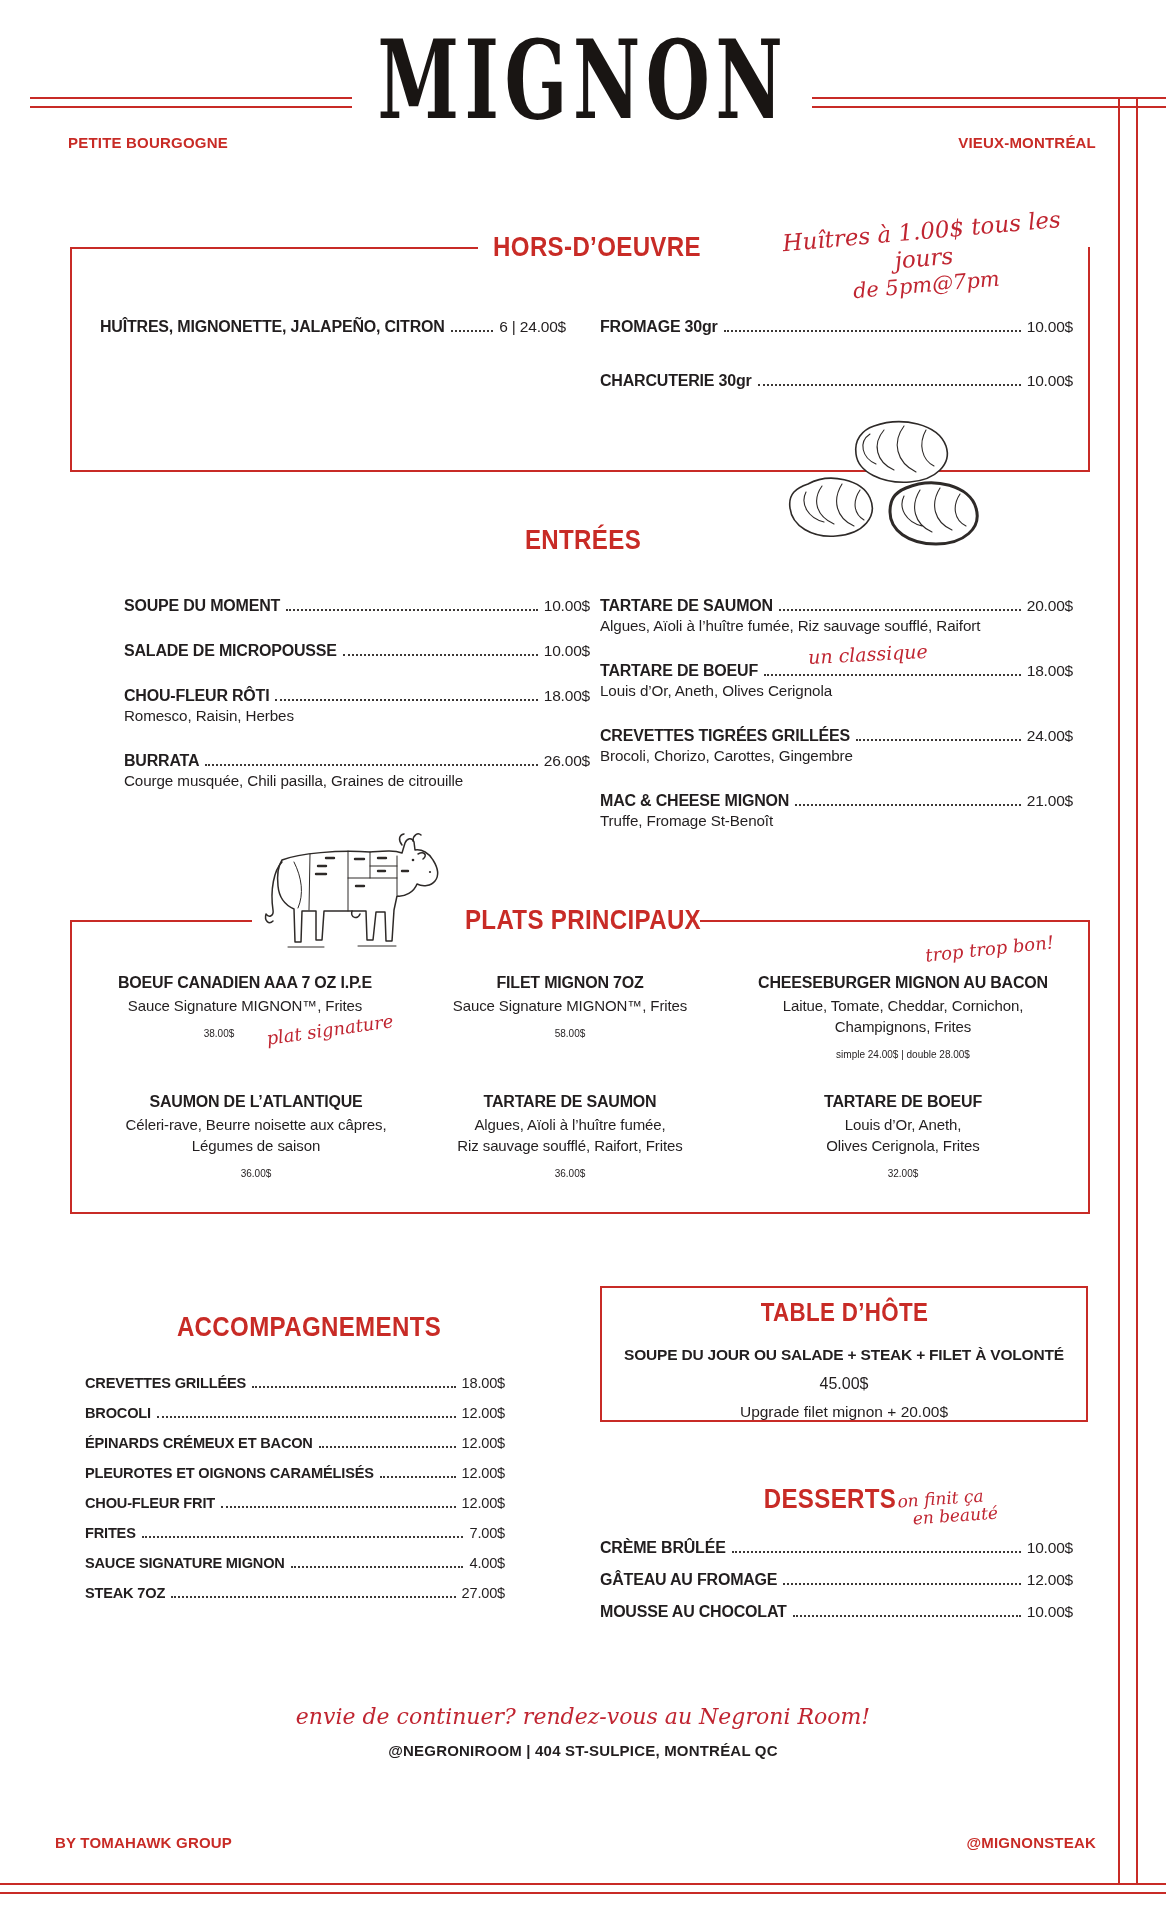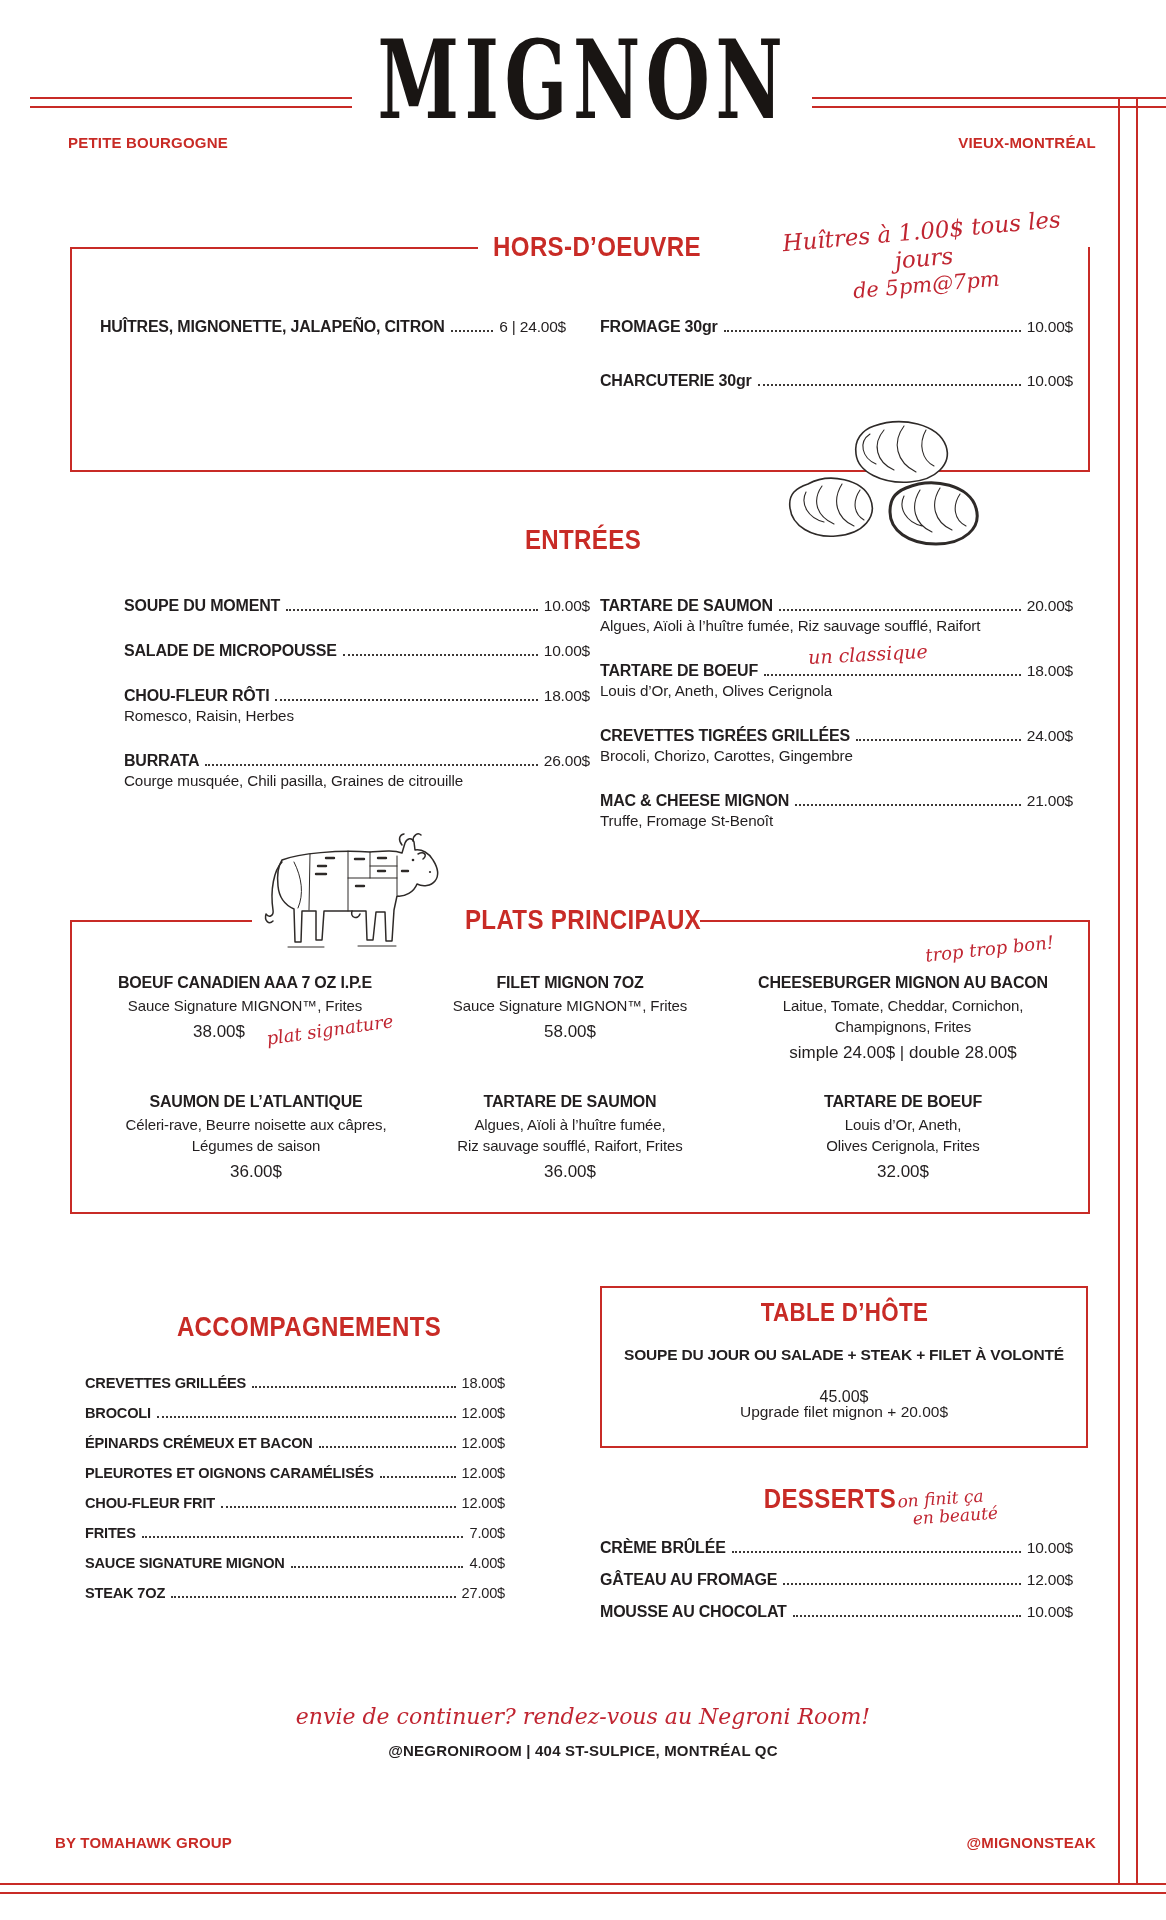--- a/index.html
+++ b/index.html
@@ -34,29 +34,29 @@
   .script{font-family:"DejaVu Serif",serif;font-style:italic;color:var(--script-red);}
   .note-hors{position:absolute;left:756px;top:218px;width:336px;text-align:center;transform:rotate(-5deg);font-size:23px;line-height:27px;}
   .note-hors .l2{font-size:21px;}
   .note-desserts{position:absolute;left:898px;top:1489px;font-size:17px;line-height:18px;transform:rotate(-4deg);white-space:nowrap;}
   .footer-script{position:absolute;left:583px;top:1704px;transform:translateX(-50%);font-size:22px;white-space:nowrap;}
   
   .cell{position:absolute;text-align:center;}
   .cname{font-weight:bold;font-size:16px;line-height:24px;letter-spacing:-.2px;white-space:nowrap;}
   .cdesc{font-size:15px;line-height:21px;letter-spacing:-.1px;}
   .cprice-wrap{position:relative;line-height:26px;margin-top:3px;}
-  .cprice{font-size:17px;margin-top:40px;}
+  .cprice{font-size:10px;margin-top:40px;}
   .cprice.shift{position:relative;left:-26px;}
   .cell-script-above{position:absolute;right:4px;top:-33px;font-size:18px;transform:rotate(-6deg);white-space:nowrap;}
   .cell-script-right{position:absolute;left:57%;top:-2px;font-size:18px;transform:rotate(-8deg);white-space:nowrap;}
   
-  .tdh-box{position:absolute;left:600px;top:1286px;width:488px;height:162px;border:2px solid var(--red);box-sizing:border-box;}
+  .tdh-box{position:absolute;left:600px;top:1286px;width:488px;height:136px;border:2px solid var(--red);box-sizing:border-box;}
   .tdh-title{position:absolute;left:0;right:0;top:8px;text-align:center;}
   .tdh-line1{position:absolute;left:0;right:0;top:58px;text-align:center;font-weight:bold;font-size:15.5px;letter-spacing:-.2px;}
-  .tdh-price{position:absolute;left:0;right:0;top:100px;text-align:center;font-size:16px;}
+  .tdh-price{position:absolute;left:0;right:0;top:87px;text-align:center;font-size:16px;}
   .tdh-line2{position:absolute;left:0;right:0;top:115px;text-align:center;font-size:15.5px;}
   
   .footer-contact{position:absolute;left:583px;top:1742px;transform:translateX(-50%);font-weight:bold;font-size:15px;letter-spacing:.2px;white-space:nowrap;}
   .credit{position:absolute;top:1834px;font-size:15px;font-weight:bold;color:var(--red);letter-spacing:.2px;}
   svg{display:block;}
 </style>
 </head>
 <body>
 
 <div class="page">

